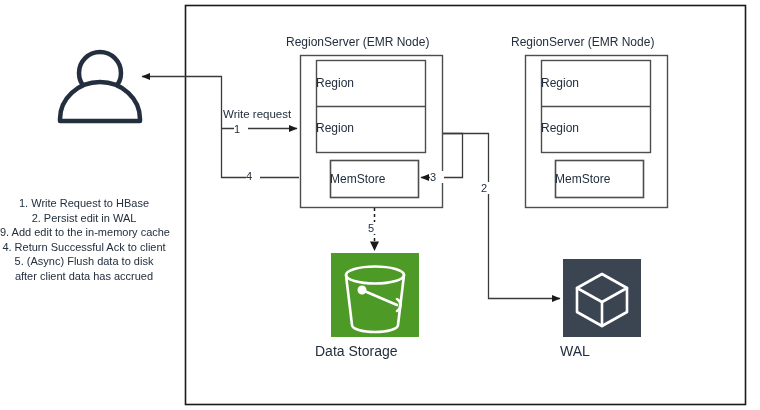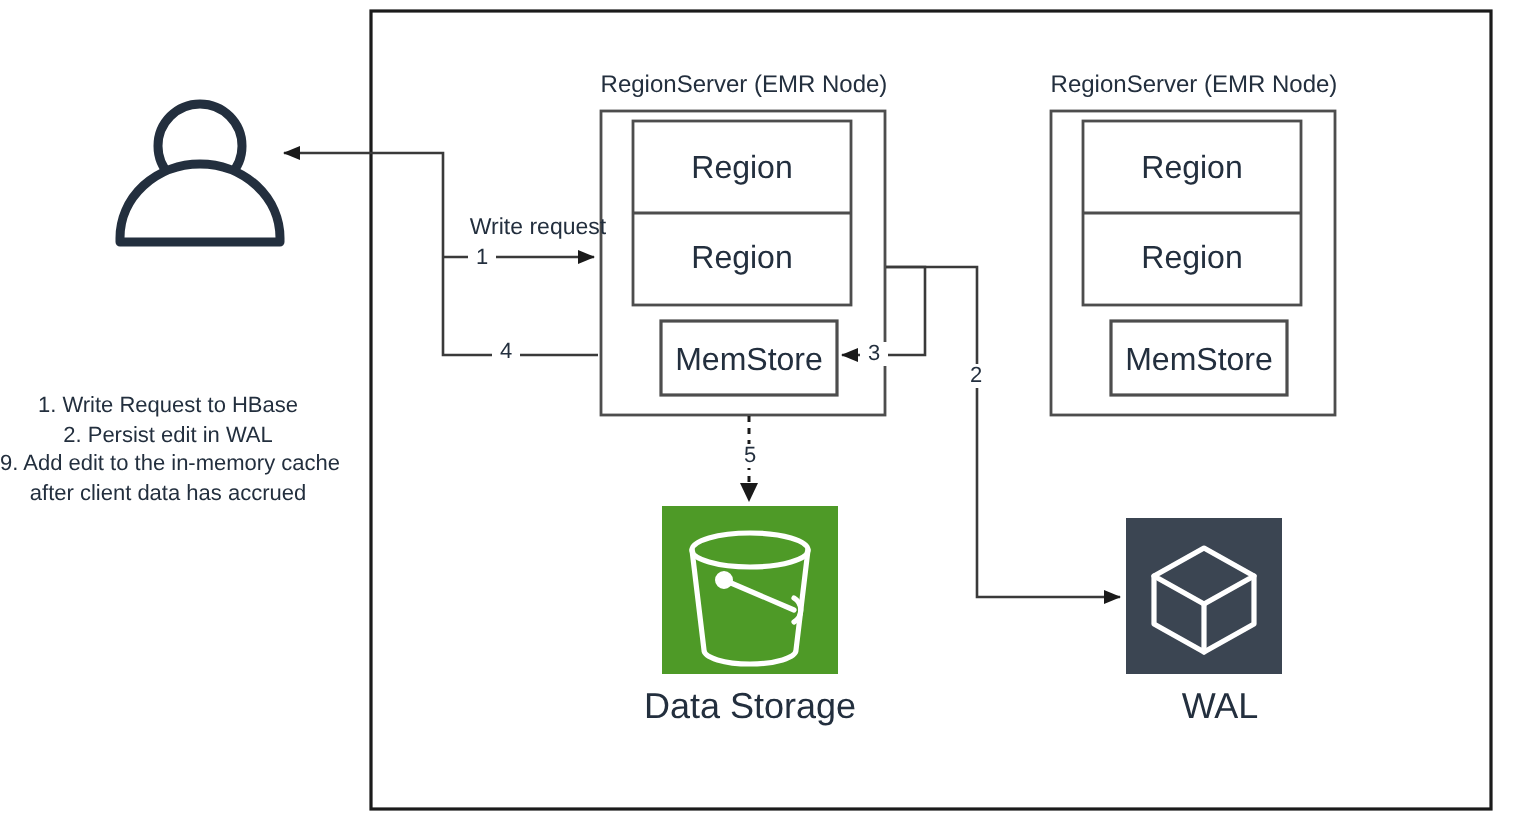--- a/index.html
+++ b/index.html
@@ -4,29 +4,29 @@
 <style>
   html,body{margin:0;padding:0;}
   body{
     width:760px;height:410px;background:#ffffff;
     font-family:"Liberation Sans", sans-serif;
     color:#232f3e;overflow:hidden;position:relative;
   }
   #stage{position:absolute;left:0;top:0;width:760px;height:410px;}
   svg#diagram{position:absolute;left:0;top:0;width:760px;height:410px;}
   .lbl{position:absolute;white-space:pre;color:#232f3e;}
-  .c{text-align:center;}
+  .c{}
   .steps{
     position:absolute;left:0;top:196px;width:168px;
     text-align:center;font-size:11px;line-height:14.6px;color:#232f3e;
   }
   .steps div{white-space:nowrap;}
   .node-title{font-size:12px;}
-  .box-label{font-size:16px;}
-  .icon-label{font-size:18px;}
+  .box-label{font-size:12px;}
+  .icon-label{font-size:14px;}
   .num{font-size:11px;}
 </style>
 </head>
 <body>
 
 <div id="stage">
 
   <svg id="diagram" viewBox="0 0 760 410">
     <defs>
       <marker id="arrow" markerWidth="9" markerHeight="9" refX="8" refY="4.5" orient="auto" markerUnits="userSpaceOnUse">
@@ -90,20 +90,22 @@
         <path d="M627,288 L627,312 L602,326"></path>
       </g>
     </g>
   </svg>
 
 
   <div class="steps">
     <div>1. Write Request to HBase</div>
     <div>2. Persist edit in WAL</div>
     <div>9. Add edit to the in-memory cache</div>
+    <div>4. Return Successful Ack to client</div>
+    <div>5. (Async) Flush data to disk</div>
     <div>after client data has accrued</div>
   </div>
 
   <div class="lbl c node-title" style="left:286px;top:35px;width:172px;">RegionServer (EMR Node)</div>
   <div class="lbl c box-label" style="left:316px;top:76px;width:110px;">Region</div>
   <div class="lbl c box-label" style="left:316px;top:121px;width:110px;">Region</div>
   <div class="lbl c box-label" style="left:330px;top:172px;width:89px;">MemStore</div>
 
   <div class="lbl c node-title" style="left:511px;top:35px;width:172px;">RegionServer (EMR Node)</div>
   <div class="lbl c box-label" style="left:541px;top:76px;width:110px;">Region</div>

